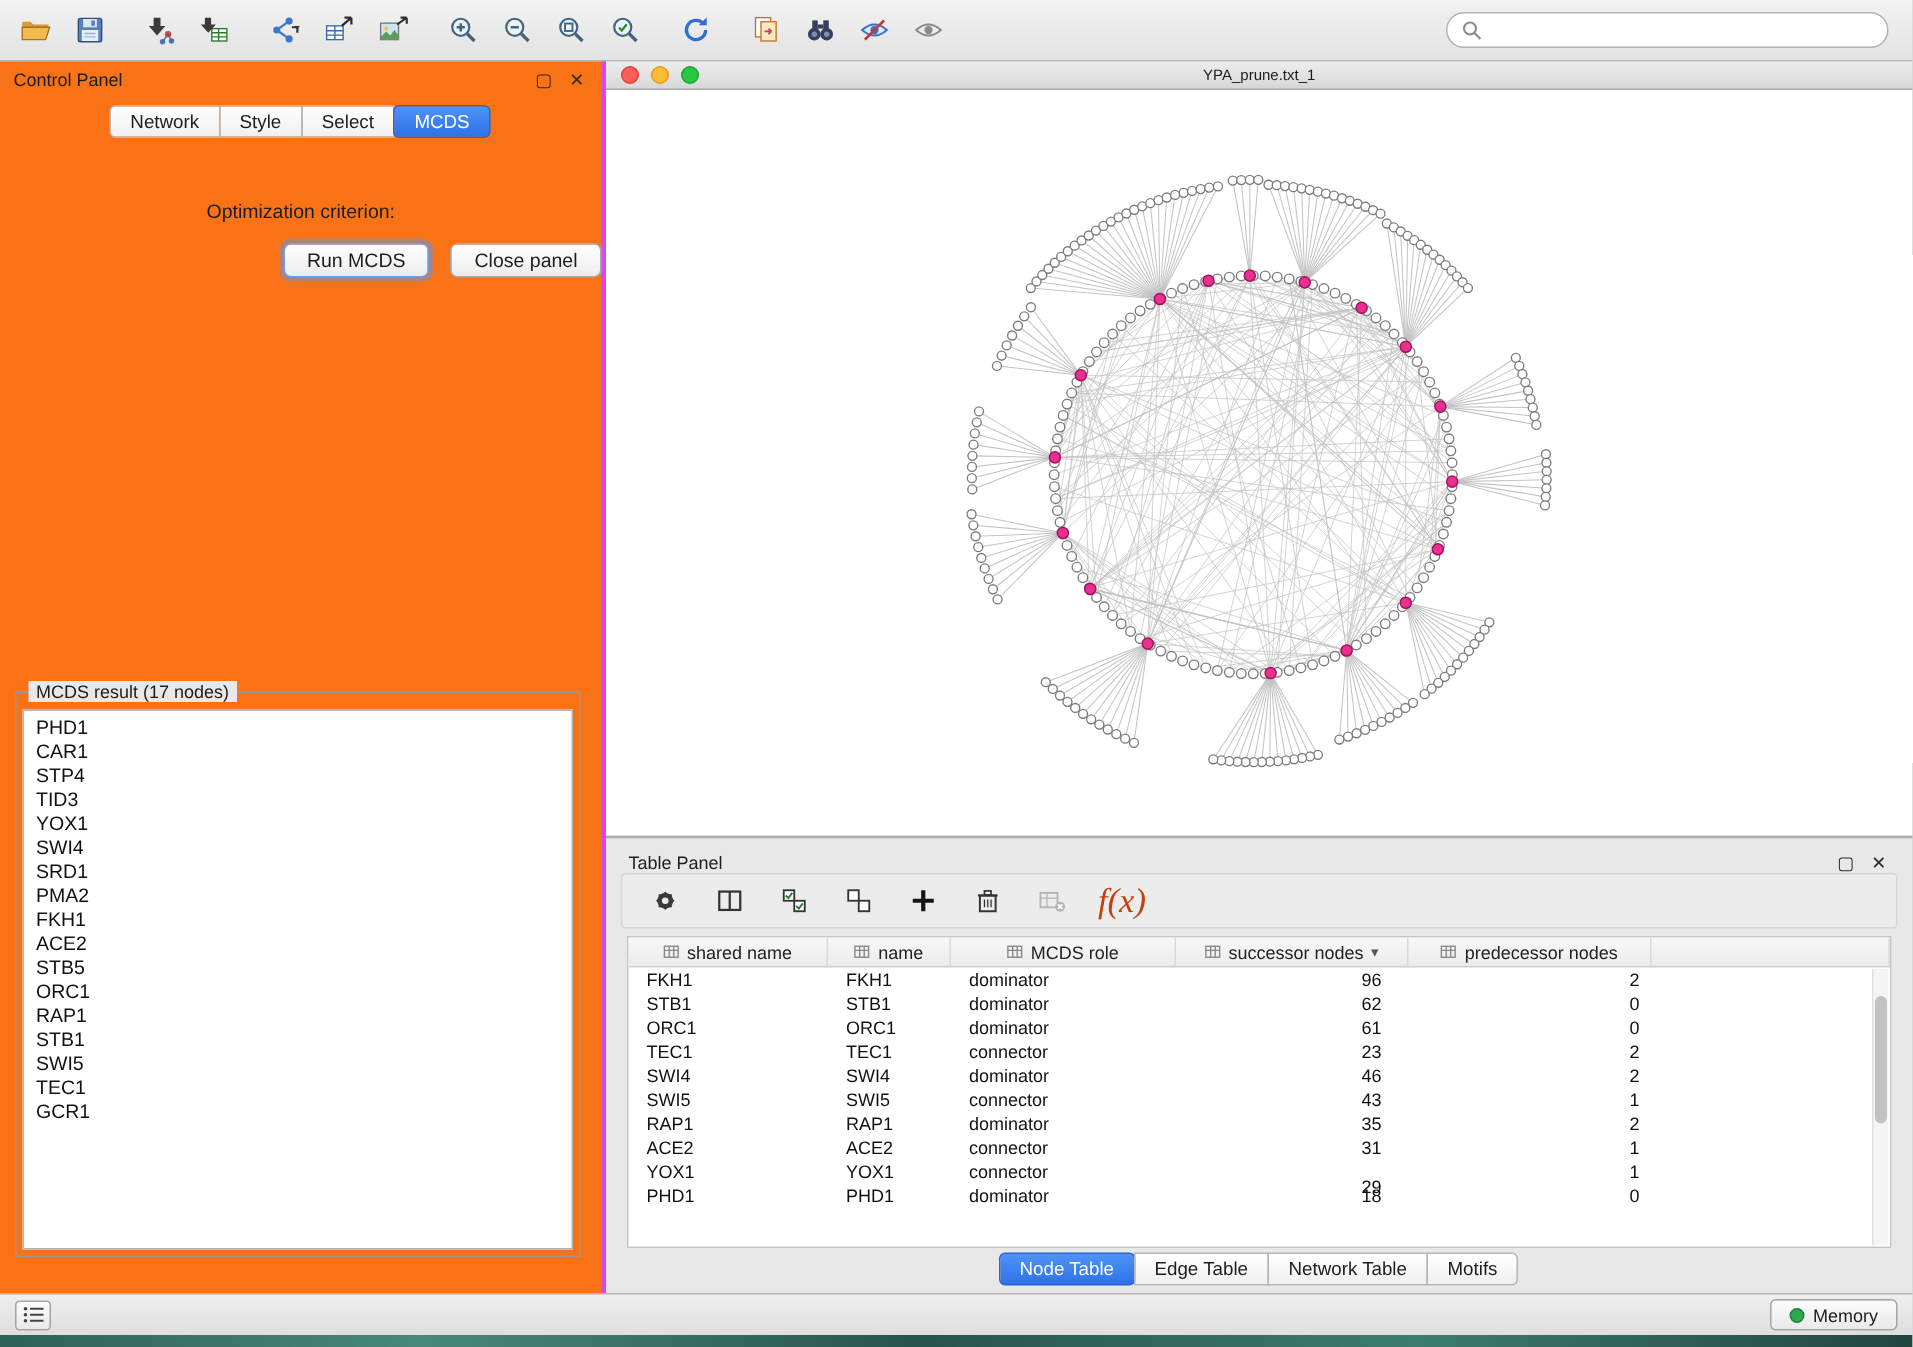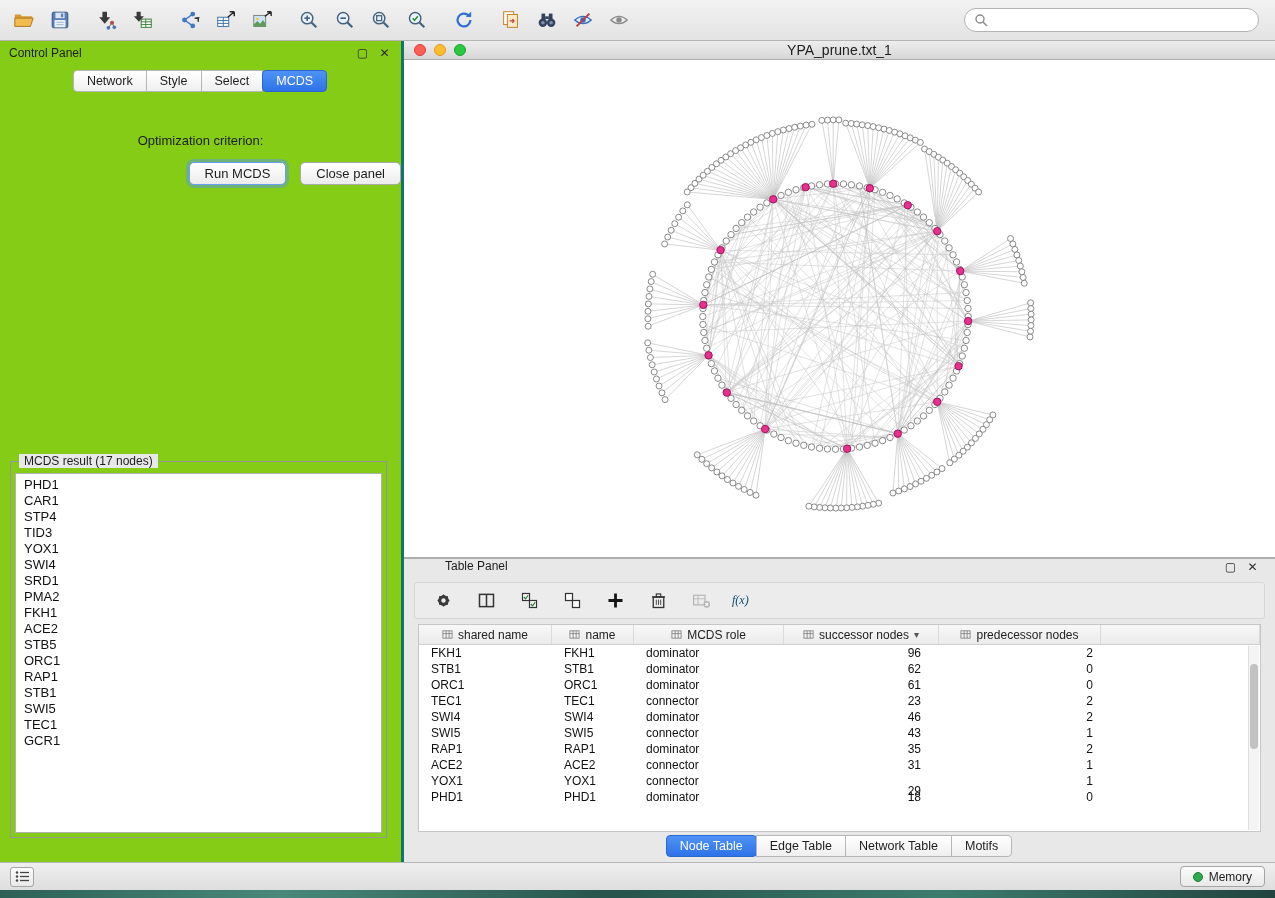--- a/index.html
+++ b/index.html
@@ -14,21 +14,21 @@
   .tb-group { display:flex; align-items:center; gap:9px; margin-right:20px; }
   .tb-btn { width:27px; height:27px; display:flex; align-items:center; justify-content:center; border-radius:4px; cursor:default; }
   .search-box { margin-left:auto; margin-right:6px; width:295px; height:24px; background:#fff; border:1px solid #b3b3b3;
                 border-radius:12px; display:flex; align-items:center; padding:0 9px; gap:5px; }
   .search-box input { border:none; outline:none; background:transparent; flex:1; font-size:12px; font-family:inherit; color:#333; }
 
   
   .main { flex:1 1 auto; display:flex; min-height:0; background:#c9c9c9; }
 
   
-  .control-panel { width:404px; flex:0 0 404px; background:#84cc16; border-right:3px solid #0f766e;
+  .control-panel { width:404px; flex:0 0 404px; background:#f97316; border-right:3px solid #d946ef;
                    position:relative; display:flex; flex-direction:column; }
   .panel-header { height:24px; display:flex; align-items:center; padding:0 9px; font-size:12px; color:#1d1d1d; flex:0 0 auto; }
   .spacer { flex:1; }
   .win-btn { width:15px; height:15px; margin-left:7px; display:flex; align-items:center; justify-content:center;
              font-size:12px; color:#2b2b2b; cursor:default; line-height:1; }
   .tabs-row { display:flex; justify-content:center; padding:5px 0 7px; flex:0 0 auto; }
   .tab { font-size:12.5px; color:#1d1d1d; padding:3px 13px; background:linear-gradient(#ffffff,#efefef);
          border:1px solid #b6b6b6; margin-left:-1px; cursor:default; }
   .tab:first-child { border-radius:4px 0 0 4px; }
   .tab:last-child { border-radius:0 4px 4px 0; }
@@ -48,36 +48,36 @@
   .result-group { position:absolute; left:10px; right:14px; top:420px; bottom:24px; border:1px solid #979797; }
   .legend { position:absolute; top:-8px; left:8px; background:#e8e8e8; padding:0 5px; font-size:12px; color:#1d1d1d; }
   .result-list { position:absolute; left:4px; right:4px; top:11px; bottom:4px; background:#fff; border:1px solid #b2b2b2;
                  overflow:hidden; padding-top:3px; }
   .list-item { font-size:13px; line-height:16px; padding-left:8px; color:#111; }
 
   
   .right { flex:1; display:flex; flex-direction:column; min-width:0; }
   .net-window { height:518px; flex:0 0 518px; display:flex; flex-direction:column; border-bottom:2px solid #adadad; }
   .net-titlebar { height:19px; flex:0 0 19px; background:linear-gradient(#ededed,#d7d7d7); border-bottom:1px solid #aeaeae;
-                  position:relative; display:flex; align-items:center; justify-content:center; font-size:14px; color:#1d1d1d; }
+                  position:relative; display:flex; align-items:center; justify-content:center; font-size:10px; color:#1d1d1d; }
   .traffic { position:absolute; left:10px; top:50%; transform:translateY(-50%); display:flex; gap:8px; }
   .light { width:12px; height:12px; border-radius:50%; }
   .light.red { background:#ff5f57; border:1px solid #df3e37; }
   .light.yellow { background:#febc2e; border:1px solid #dd9b22; }
   .light.green { background:#28c840; border:1px solid #1da32f; }
   .net-canvas { flex:1; background:#fff; position:relative; overflow:hidden; }
   .net-canvas svg { position:absolute; inset:0; width:100%; height:100%; }
 
   
   .table-panel { flex:1; background:#e8e8e8; display:flex; flex-direction:column; min-height:0; }
-  .tp-header { height:23px; flex:0 0 23px; display:flex; align-items:flex-start; padding:0 15px; font-size:12px; color:#1d1d1d;margin-left:26px; }
+  .tp-header { height:23px; flex:0 0 23px; display:flex; align-items:flex-end; padding:0 15px; font-size:12px; color:#1d1d1d; }
   .tp-toolbar { height:37px; flex:0 0 37px; margin:0 10px 5px; background:#ececec; border:1px solid #d6d6d6; border-radius:3px;
                 display:flex; align-items:center; gap:19px; padding:0 16px; }
   .tp-btn { width:24px; height:24px; display:flex; align-items:center; justify-content:center; cursor:default; }
-  .tp-btn.fx { font-family:"Liberation Serif", serif; font-style:italic; font-size:12px; color:#0c4a6e; width:auto; }
+  .tp-btn.fx { font-family:"Liberation Serif", serif; font-style:italic; font-size:23px; color:#c2410c; width:auto; }
   .table-wrap { flex:1; margin:0 14px; background:#fff; border:1px solid #c6c6c6; position:relative; overflow:hidden;
                 display:flex; flex-direction:column; min-height:0; }
   .thead { display:flex; height:20px; flex:0 0 20px; background:linear-gradient(#f8f8f8,#ebebeb); border-bottom:1px solid #cfcfcf; }
   .th { display:flex; align-items:center; justify-content:center; gap:5px; font-size:12px; color:#222;
         border-right:1px solid #dadada; cursor:default; }
   .th-fill { flex:1; }
   .chev { font-size:10px; color:#555; }
   .tbody { flex:1; overflow:hidden; }
   .trow { display:flex; height:16px; align-items:center; }
   .td { font-size:12px; color:#111; padding-left:12px; white-space:nowrap; overflow:hidden; }

